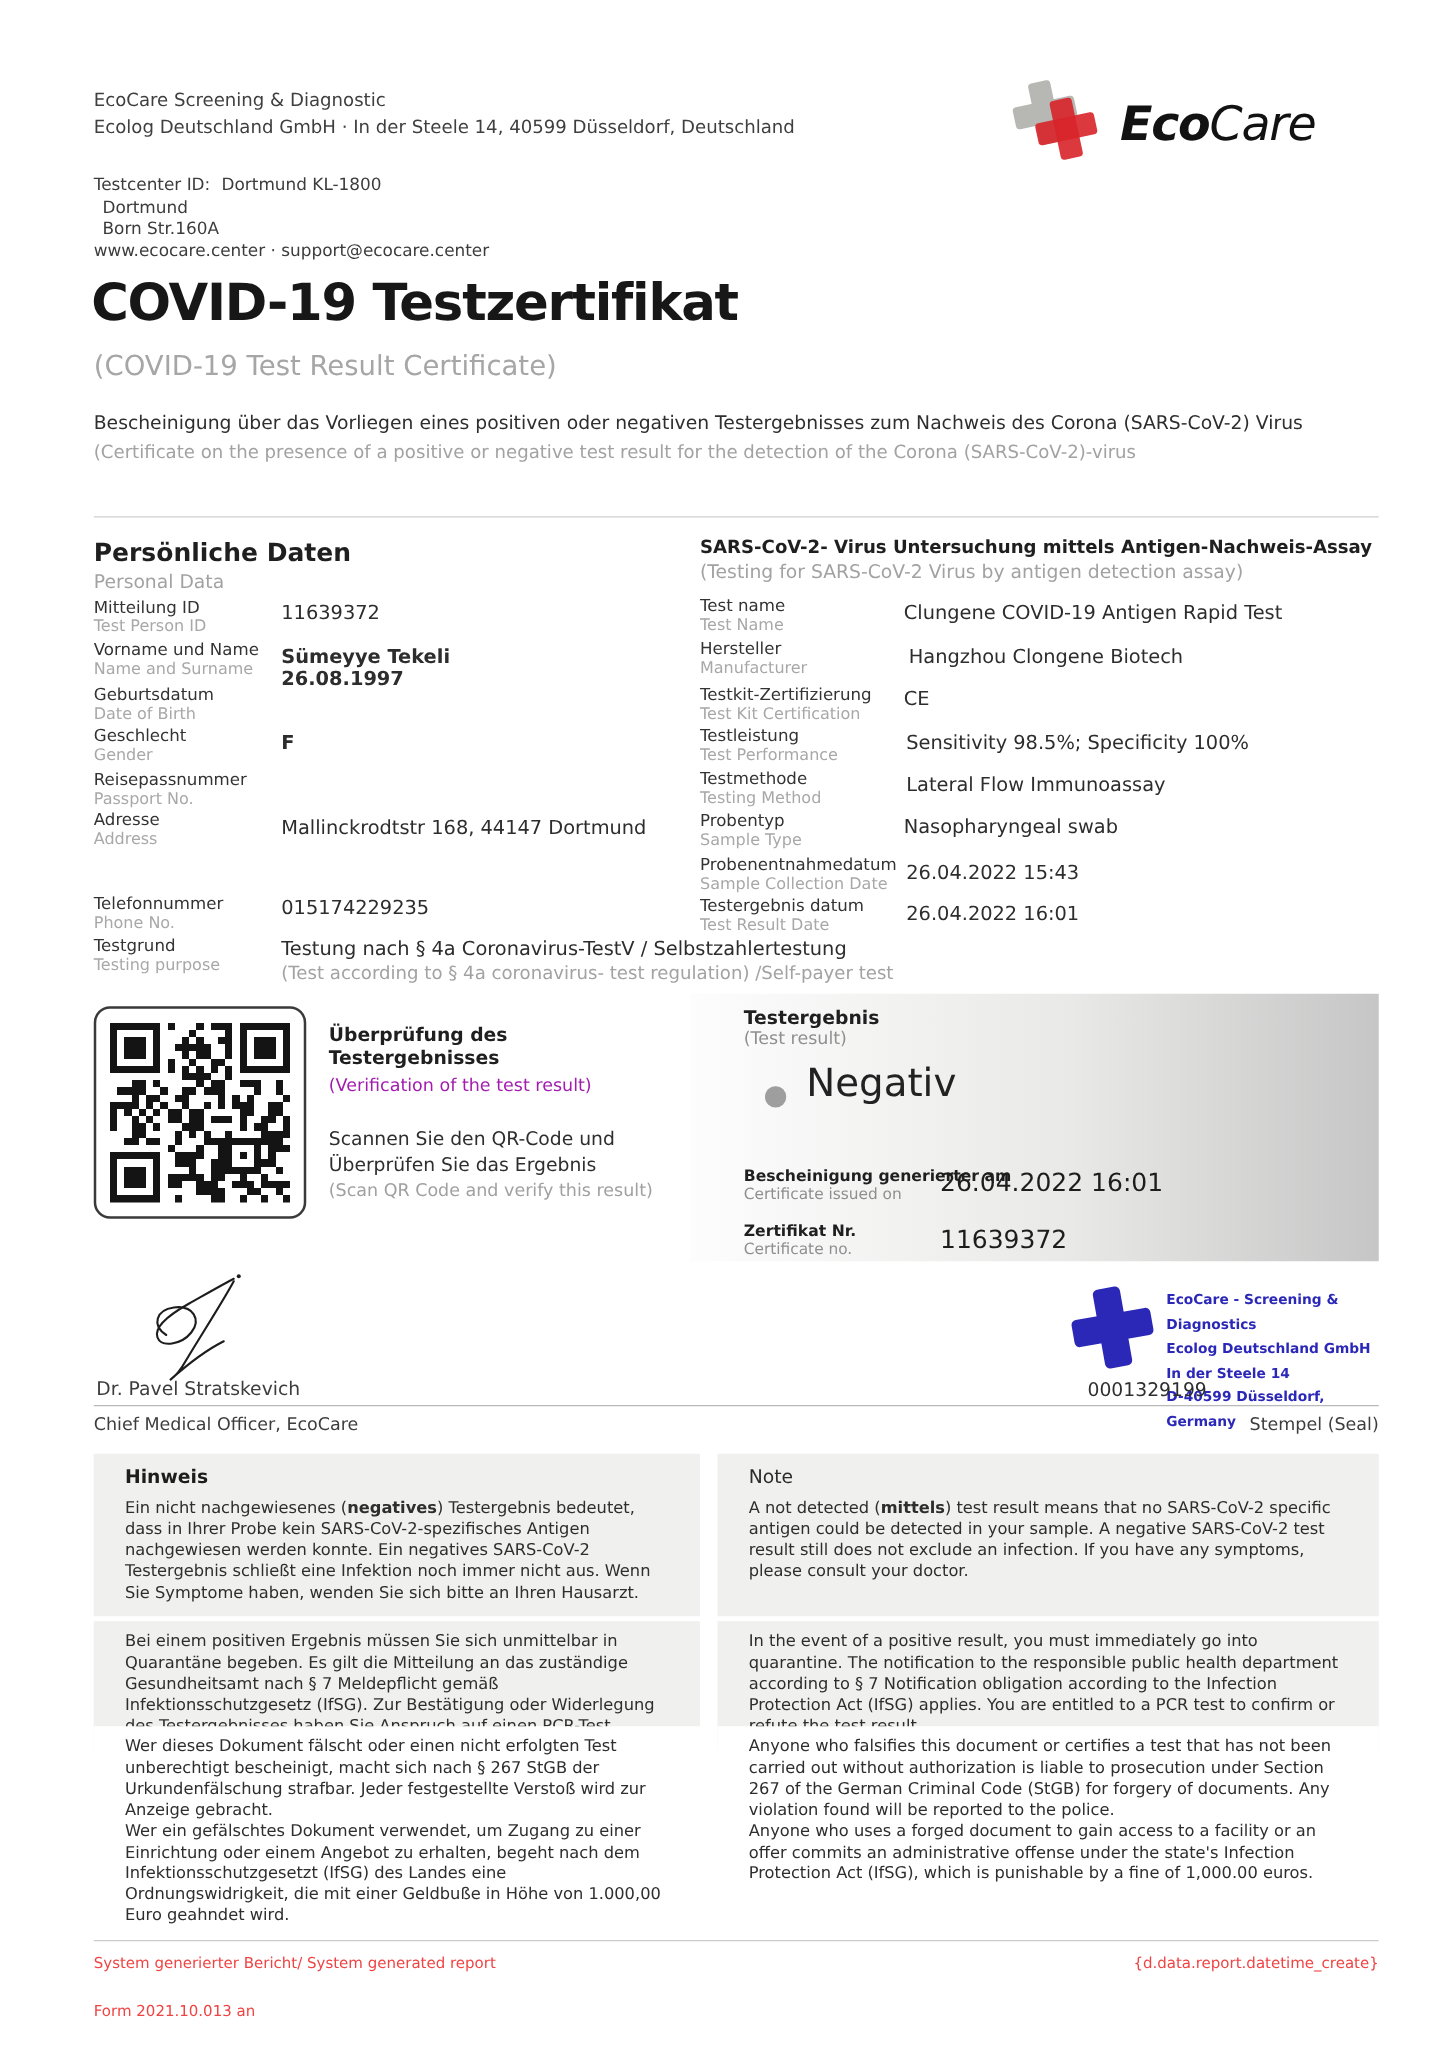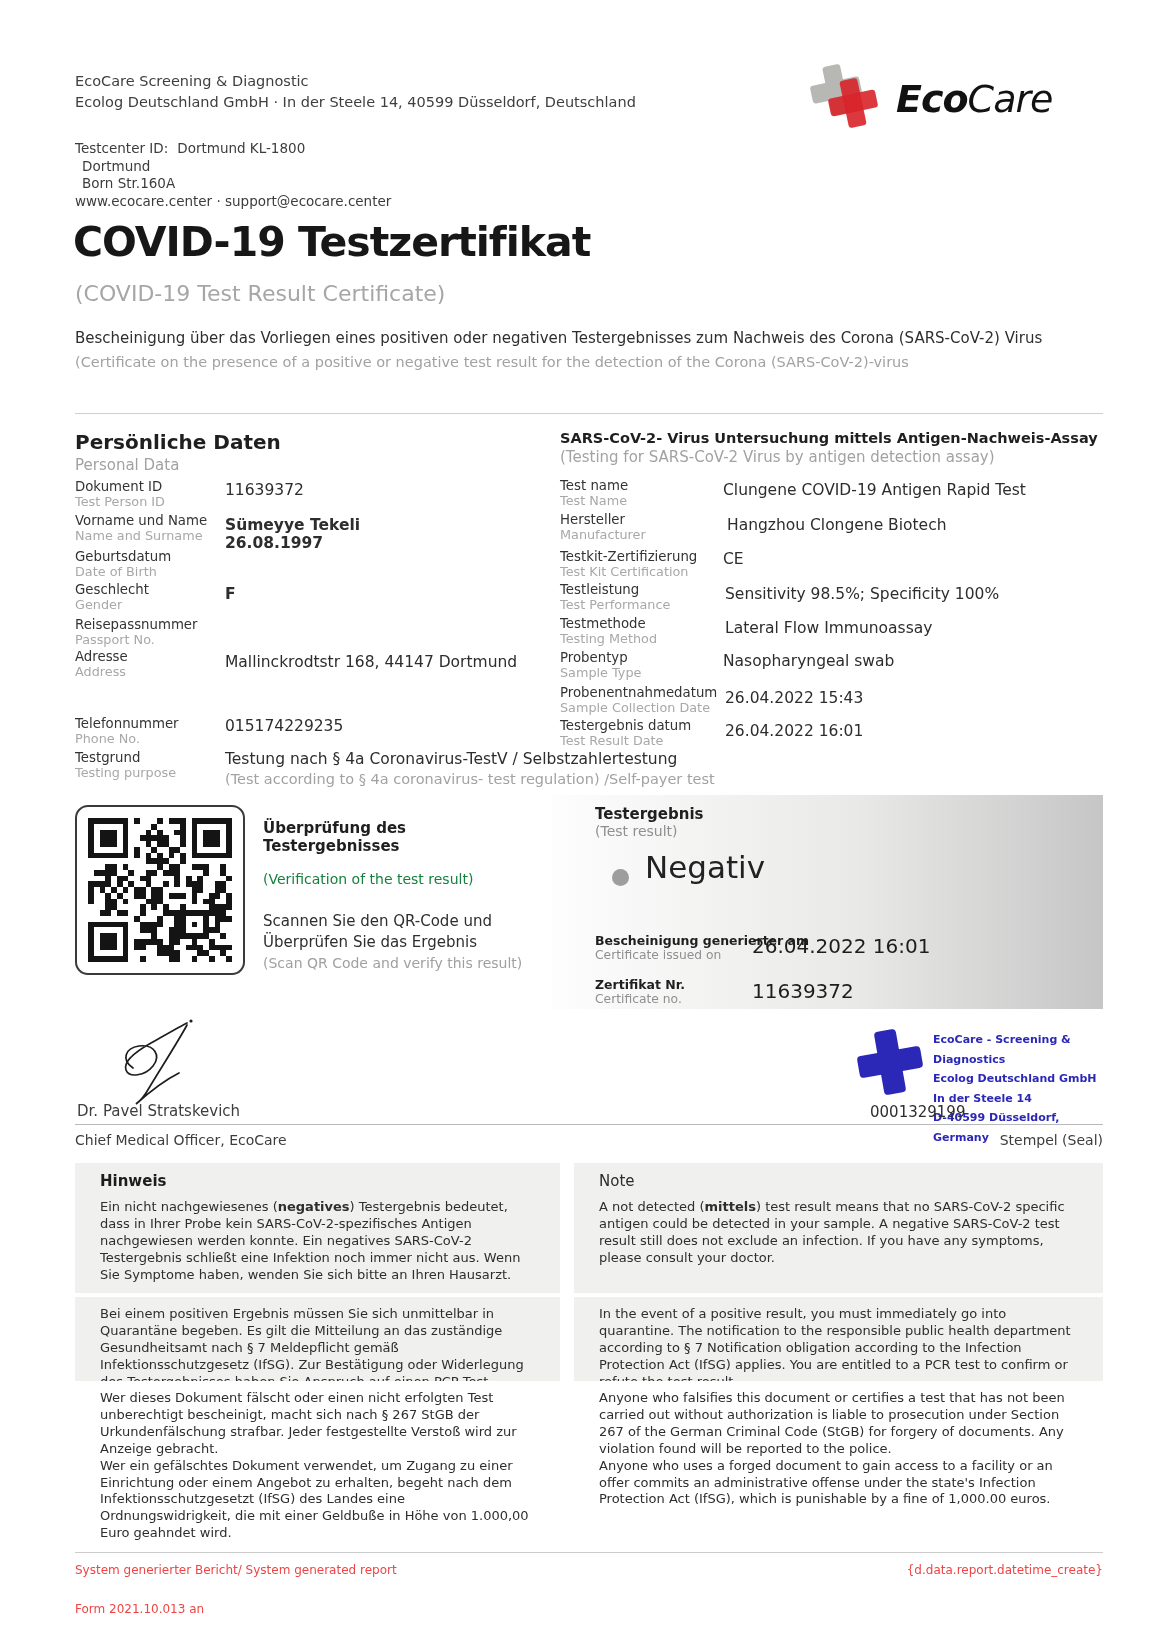--- a/index.html
+++ b/index.html
@@ -35,21 +35,21 @@
   .res-h-de{font-size:15px;font-weight:bold;color:#1f1f1f;}
   .res-h-en{font-size:14px;color:#8f8f8f;}
   .dot{width:17px;height:17px;border-radius:50%;background:var(--dot);}
   .negativ{font-size:31px;color:#222;}
   .iss-de{font-size:12.5px;font-weight:bold;color:#1f1f1f;}
   .iss-en{font-size:12.3px;color:#8f8f8f;}
   .big-val{font-size:20px;color:#1d1d1d;}
   .qr-box{width:170px;height:170px;border:2px solid #3a3a3a;border-radius:13px;box-sizing:border-box;
           display:flex;align-items:center;justify-content:center;background:#fff;}
   .ver-t-de{font-size:15px;font-weight:bold;color:#1f1f1f;}
-  .ver-t-en{font-size:14px;color:#15803d;margin-top:16px;}
+  .ver-t-en{font-size:14px;color:#a21caf;margin-top:6px;}
   .ver-scan{font-size:15px;color:#2e2e2e;line-height:21px;margin-top:24px;}
   .ver-scan-en{font-size:14px;color:#a0a0a0;margin-top:2px;}
   
   .sig-name{font-size:15px;color:#3d3d3d;}
   .stamp-line{font-size:11px;font-weight:bold;color:var(--stamp-blue);line-height:19.5px;}
   .stamp-num{font-size:15px;color:#2e2e2e;}
   .cmo{font-size:14px;color:#3d3d3d;}
   
   .nbox{background:var(--notice-bg);box-sizing:border-box;padding:9px 25px;}
   .nbox.white{background:#fff;}
@@ -104,21 +104,21 @@
   <div class="abs hr" style="left:75px;top:413px;width:1028px;"></div>
 
   <div class="abs" style="left:75px;top:415px;width:1028px;height:380px;">
 
     <div class="abs" style="left:0;top:15px;">
       <div class="h-de">Persönliche Daten</div>
       <div class="h-en">Personal Data</div>
     </div>
 
     <div class="abs" style="left:0;top:64px;">
-      <div class="lde">Dokument ID</div>
+      <div class="lde">Mitteilung ID</div>
       <div class="len">Test Person ID</div>
     </div>
     <div class="abs val" style="left:150px;top:66px;">11639372</div>
 
     <div class="abs" style="left:0;top:98px;">
       <div class="lde">Vorname und Name</div>
       <div class="len">Name and Surname</div>
     </div>
     <div class="abs val b" style="left:150px;top:101px;">Sümeyye Tekeli</div>
 

